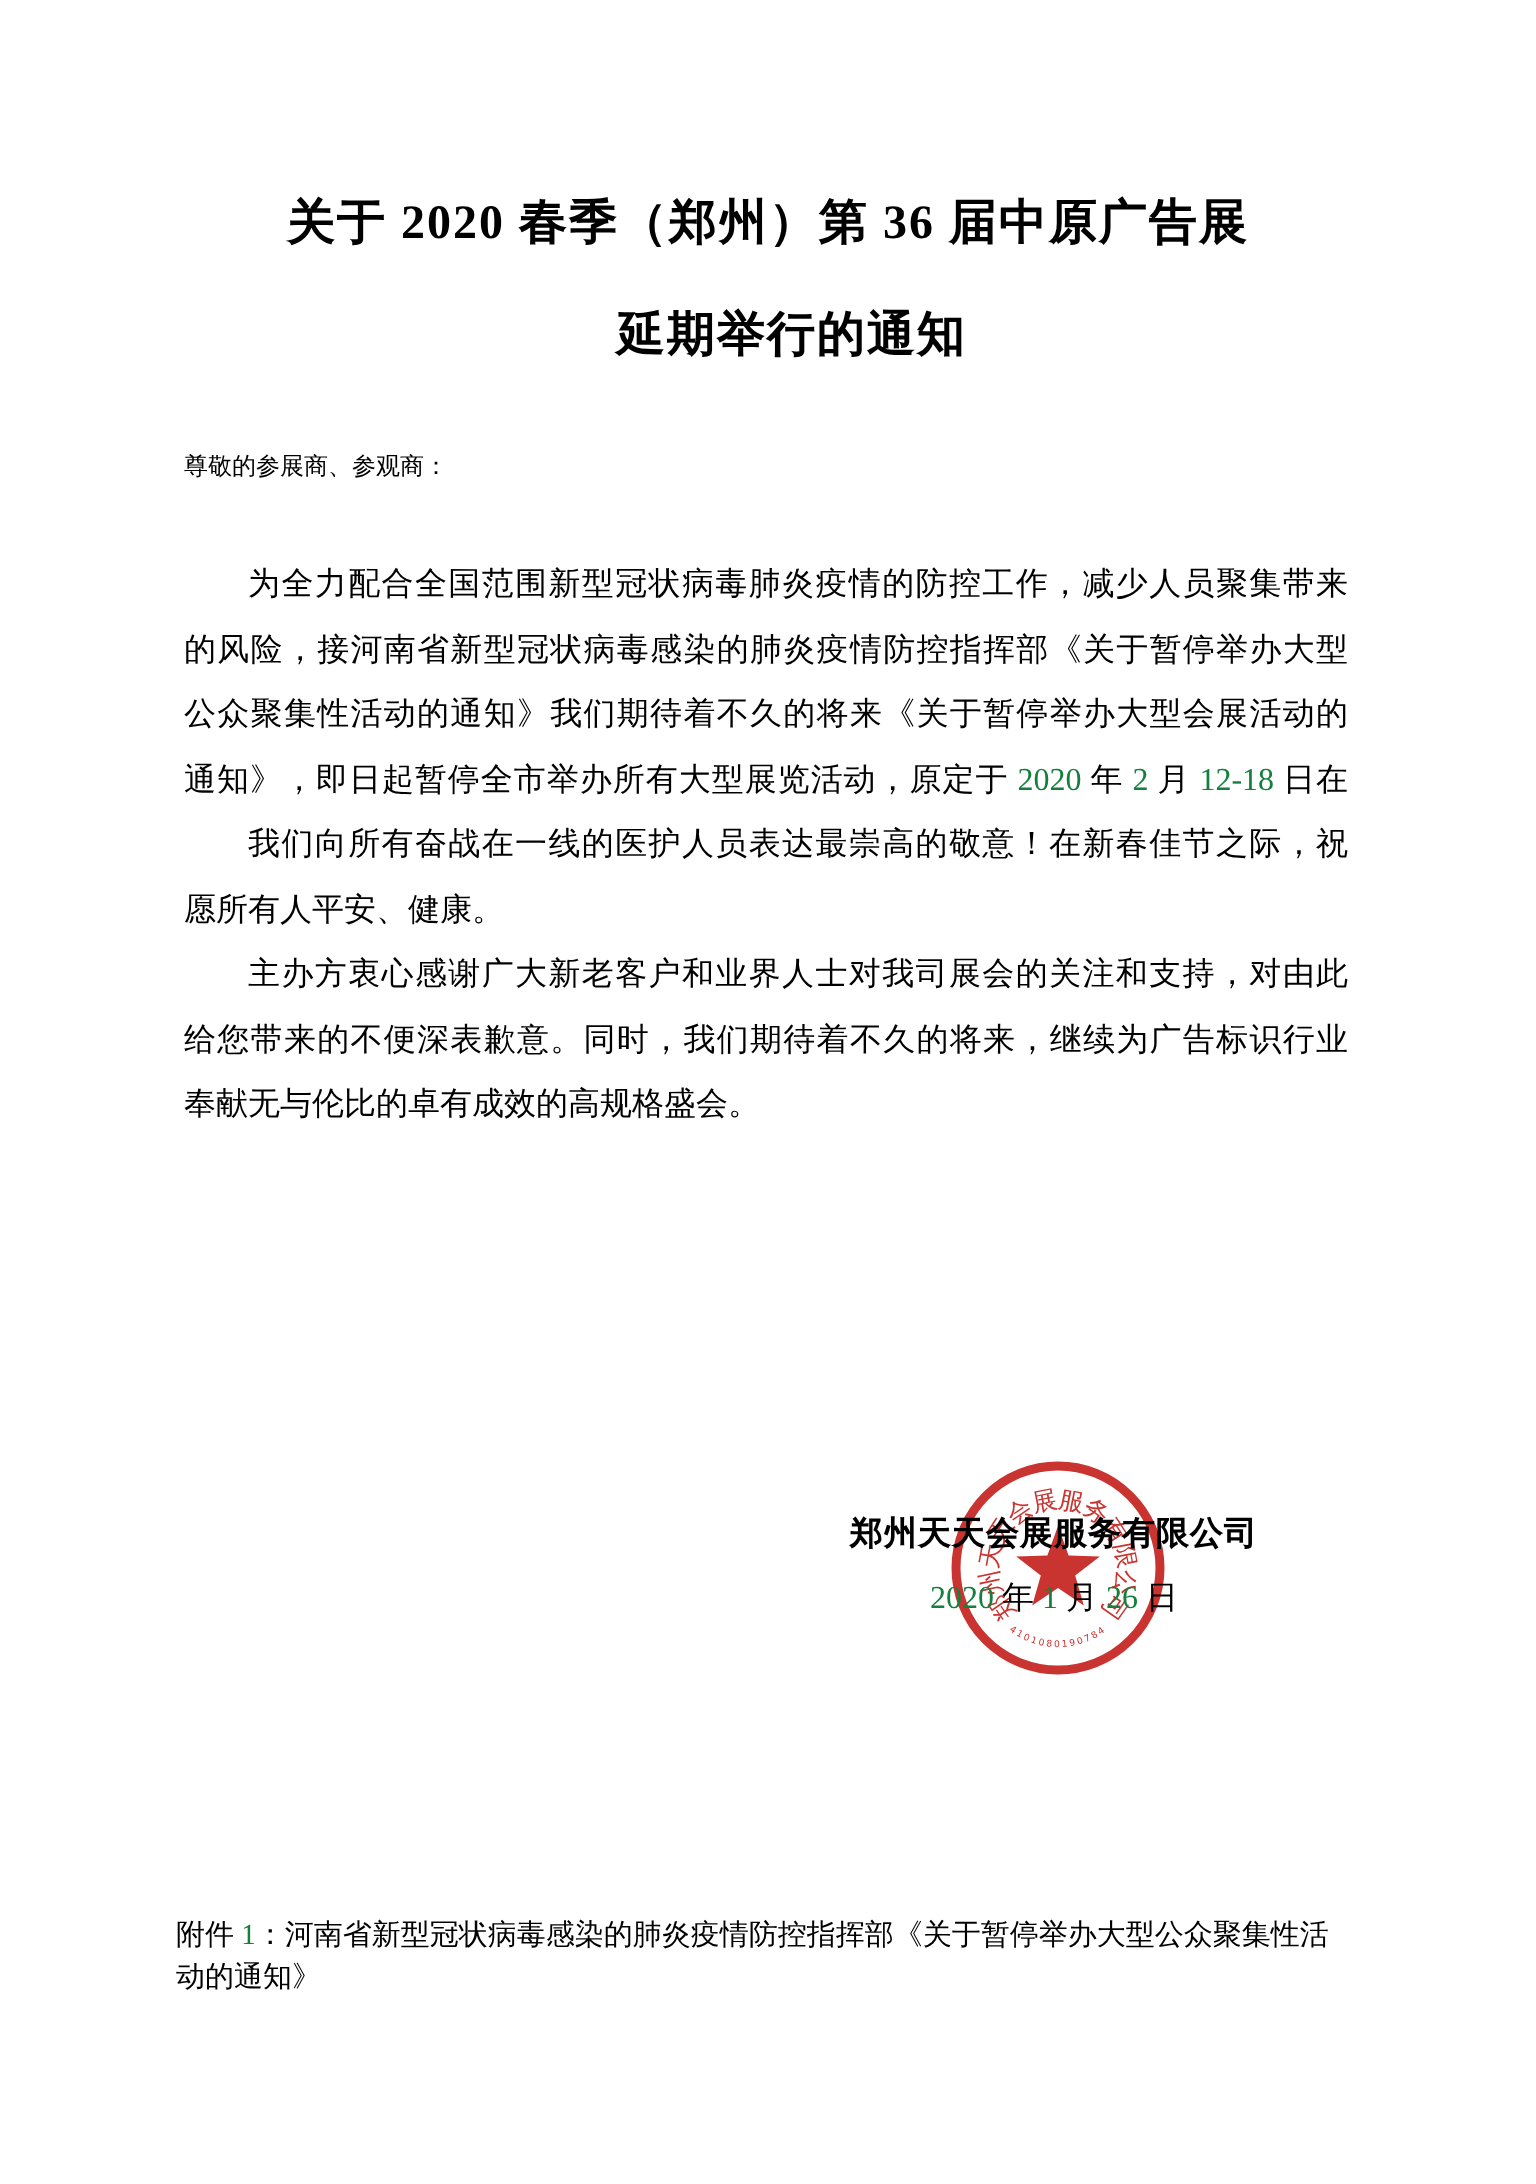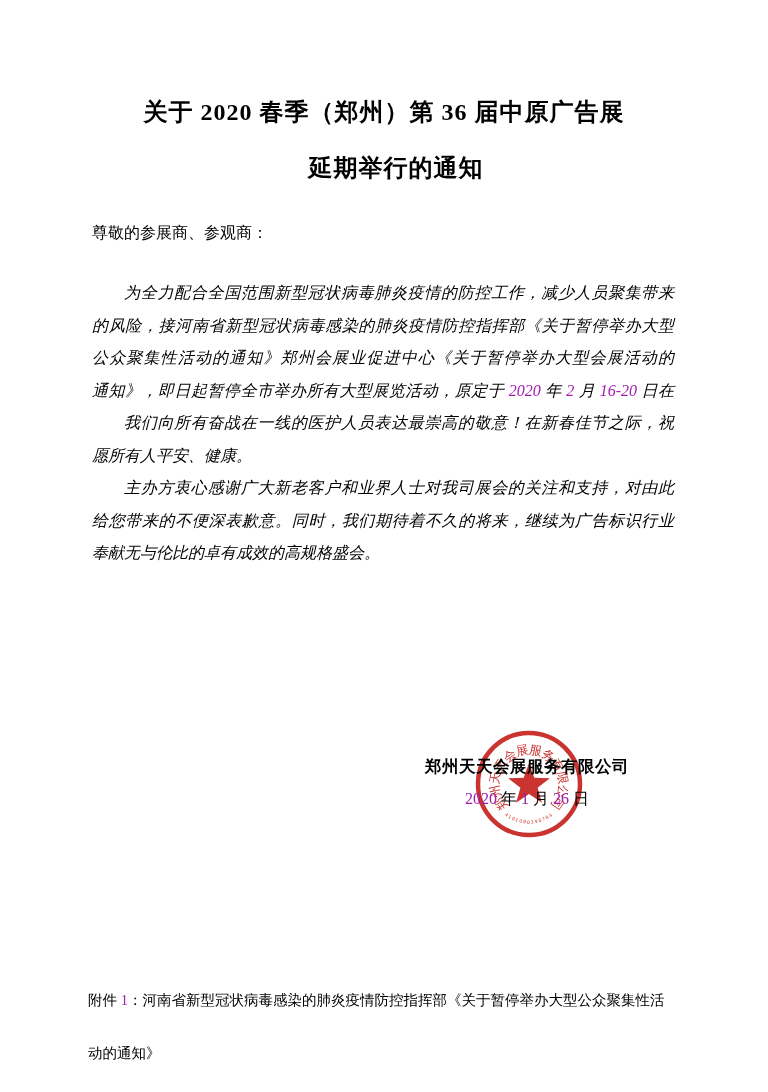--- a/index.html
+++ b/index.html
@@ -18,31 +18,30 @@
     text-align: center;
     font-size: 24px; font-weight: bold;
     line-height: 30px;
     letter-spacing: 1px;
   }
   #title1 { top: 97px; }
   #title2 { top: 153px; margin-left: 12px; }
 
   #salutation {
     top: 222px; left: 92px;
-    font-size: 16px; line-height: 22px;
+    font-size: 12px; line-height: 22px;
   }
 
   #body-text {
     top: 277px; left: 92px; width: 582px;
     font-size: 16px;
   }
   .line {
     line-height: 32.5px; height: 32.5px;
     white-space: nowrap;
-    font-style: italic;
   }
   .line.fill {
     white-space: normal;
     text-align: justify;
     text-align-last: justify;
   }
   .line.indent { padding-left: 32px; }
 
   #sig-company {
     top: 756px; left: 425px;
@@ -70,41 +69,41 @@
   .stamp-code {
     font-size: 4.6px;
     letter-spacing: 1.1px;
     font-family: "DejaVu Sans", sans-serif;
   }
 
   #attachments {
     top: 958px; left: 88px; width: 624px;
     font-size: 14.5px;
   }
-  .att-line { line-height: 21px; height: 21px; white-space: nowrap; margin-top: 32px; }
+  .att-line { line-height: 21px; height: 21px; white-space: nowrap; }
 
   .num {
     font-family: "Liberation Serif", "DejaVu Serif", serif;
-    color: #a21caf;
+    color: #15803d;
   }
 </style>
 </head>
 <body>
 
 <div id="title1" class="abs title">关于 2020 春季（郑州）第 36 届中原广告展</div>
 <div id="title2" class="abs title">延期举行的通知</div>
 
 <div id="salutation" class="abs">尊敬的参展商、参观商：</div>
 
 <div id="body-text" class="abs">
   <div>
     <div class="line fill indent">为全力配合全国范围新型冠状病毒肺炎疫情的防控工作，减少人员聚集带来</div>
     <div class="line fill">的风险，接河南省新型冠状病毒感染的肺炎疫情防控指挥部《关于暂停举办大型</div>
-    <div class="line fill">公众聚集性活动的通知》郑州会展业促进中心《关于暂停举办大型会展活动的</div>
-    <div class="line fill">通知》，即日起暂停全市举办所有大型展览活动，原定于 <span class="num">2020</span> 年 <span class="num">2</span> 月 <span class="num">16-20</span> 日在</div>
+    <div class="line fill">公众聚集性活动的通知》我们期待着不久的将来《关于暂停举办大型会展活动的</div>
+    <div class="line fill">通知》，即日起暂停全市举办所有大型展览活动，原定于 <span class="num">2020</span> 年 <span class="num">2</span> 月 <span class="num">12-18</span> 日在</div>
   </div>
   <div>
     <div class="line fill indent">我们向所有奋战在一线的医护人员表达最崇高的敬意！在新春佳节之际，祝</div>
     <div class="line">愿所有人平安、健康。</div>
   </div>
   <div>
     <div class="line fill indent">主办方衷心感谢广大新老客户和业界人士对我司展会的关注和支持，对由此</div>
     <div class="line fill">给您带来的不便深表歉意。同时，我们期待着不久的将来，继续为广告标识行业</div>
     <div class="line">奉献无与伦比的卓有成效的高规格盛会。</div>
   </div>

